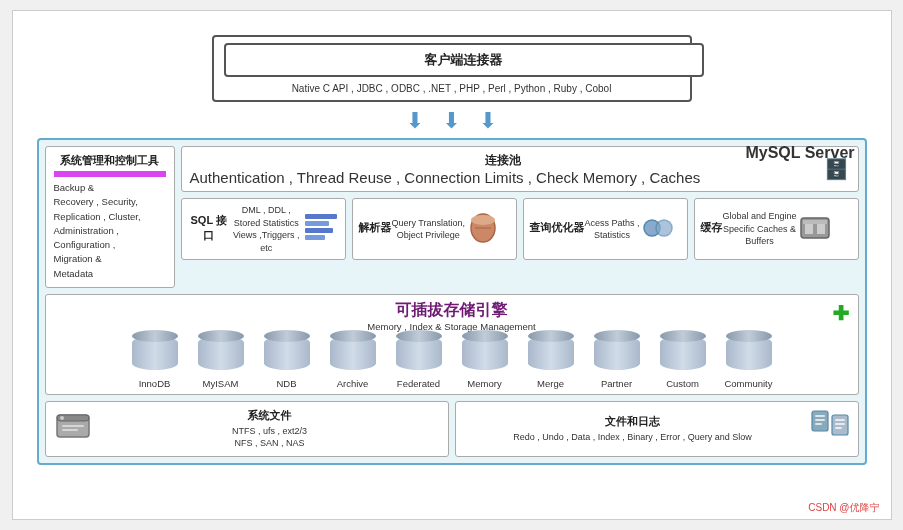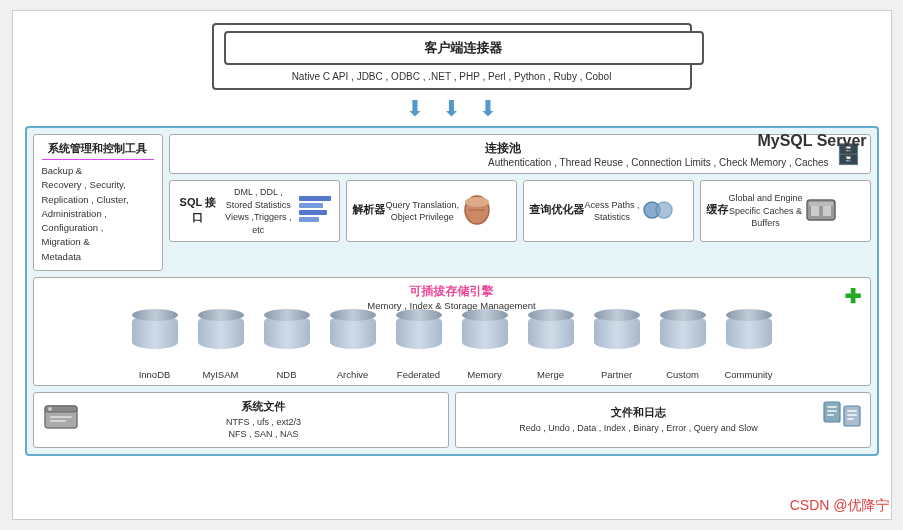--- a/index.html
+++ b/index.html
@@ -11,28 +11,28 @@
       overflow: hidden;
       display: flex;
       align-items: center;
       justify-content: center;
     }
     .main-container {
       width: 880px;
       height: 510px;
       background: white;
       border: 1px solid #ccc;
-      padding: 12px;
+      padding: 24px;
       position: relative;
     }
     .watermark {
       position: absolute;
       bottom: 4px;
-      right: 1px;
-      font-size: 14px;
+      right: 11px;
+      font-size: 10px;
       color: #e04040;
     }
 
     
     .client-connector {
       border: 2px solid #555;
       border-radius: 4px;
       text-align: center;
       padding: 6px 10px;
       margin: 0 auto 6px auto;
@@ -91,21 +91,21 @@
       background: white;
       border-radius: 3px;
       padding: 6px 8px;
       width: 130px;
       flex-shrink: 0;
     }
     .sys-mgmt .box-title {
       font-size: 11px;
       font-weight: bold;
       color: #222;
-      border-bottom: 1px solid #d946ef;
+      border-bottom: 6px solid #d946ef;
       padding-bottom: 3px;
       margin-bottom: 4px;
       text-align: center;
     }
     .sys-mgmt .box-content {
       font-size: 9.5px;
       color: #333;
       line-height: 1.5;
     }
 
@@ -129,23 +129,23 @@
     .conn-pool-text {
       flex: 1;
     }
     .conn-pool-title {
       font-size: 12px;
       font-weight: bold;
       color: #222;
       text-align: center;
     }
     .conn-pool-sub {
-      font-size: 10px;
-      color: #333;
-      text-align: right;
+      font-size: 15px;
+      color: #333;
+      text-align: left;
     }
     .conn-pool-icon {
       font-size: 20px;
     }
 
     
     .sql-row {
       display: flex;
       gap: 6px;
     }
@@ -181,23 +181,23 @@
     .storage-section {
       border: 1px solid #aaa;
       background: white;
       border-radius: 3px;
       padding: 5px 8px;
       margin-bottom: 6px;
       position: relative;
     }
     .storage-title {
       text-align: center;
-      font-size: 12px;
-      font-weight: bold;
-      color: #ec4899;
+      font-size: 16px;
+      font-weight: bold;
+      color: #701a75;
     }
     .storage-sub {
       text-align: center;
       font-size: 9.5px;
       color: #333;
       margin-bottom: 4px;
     }
     .plus-icon {
       position: absolute;
       right: 8px;
@@ -234,21 +234,21 @@
       background: linear-gradient(to right, #8899aa, #c0ccd8, #8899aa);
       border-radius: 50%;
       position: absolute;
       top: -6px;
       left: 0;
     }
     .engine-label {
       font-size: 9.5px;
       color: #333;
       text-align: center;
-      margin-top: 18px;
+      margin-top: 6px;
     }
 
     
     .bottom-section {
       display: flex;
       gap: 6px;
     }
     .bottom-box {
       border: 1px solid #aaa;
       background: white;

